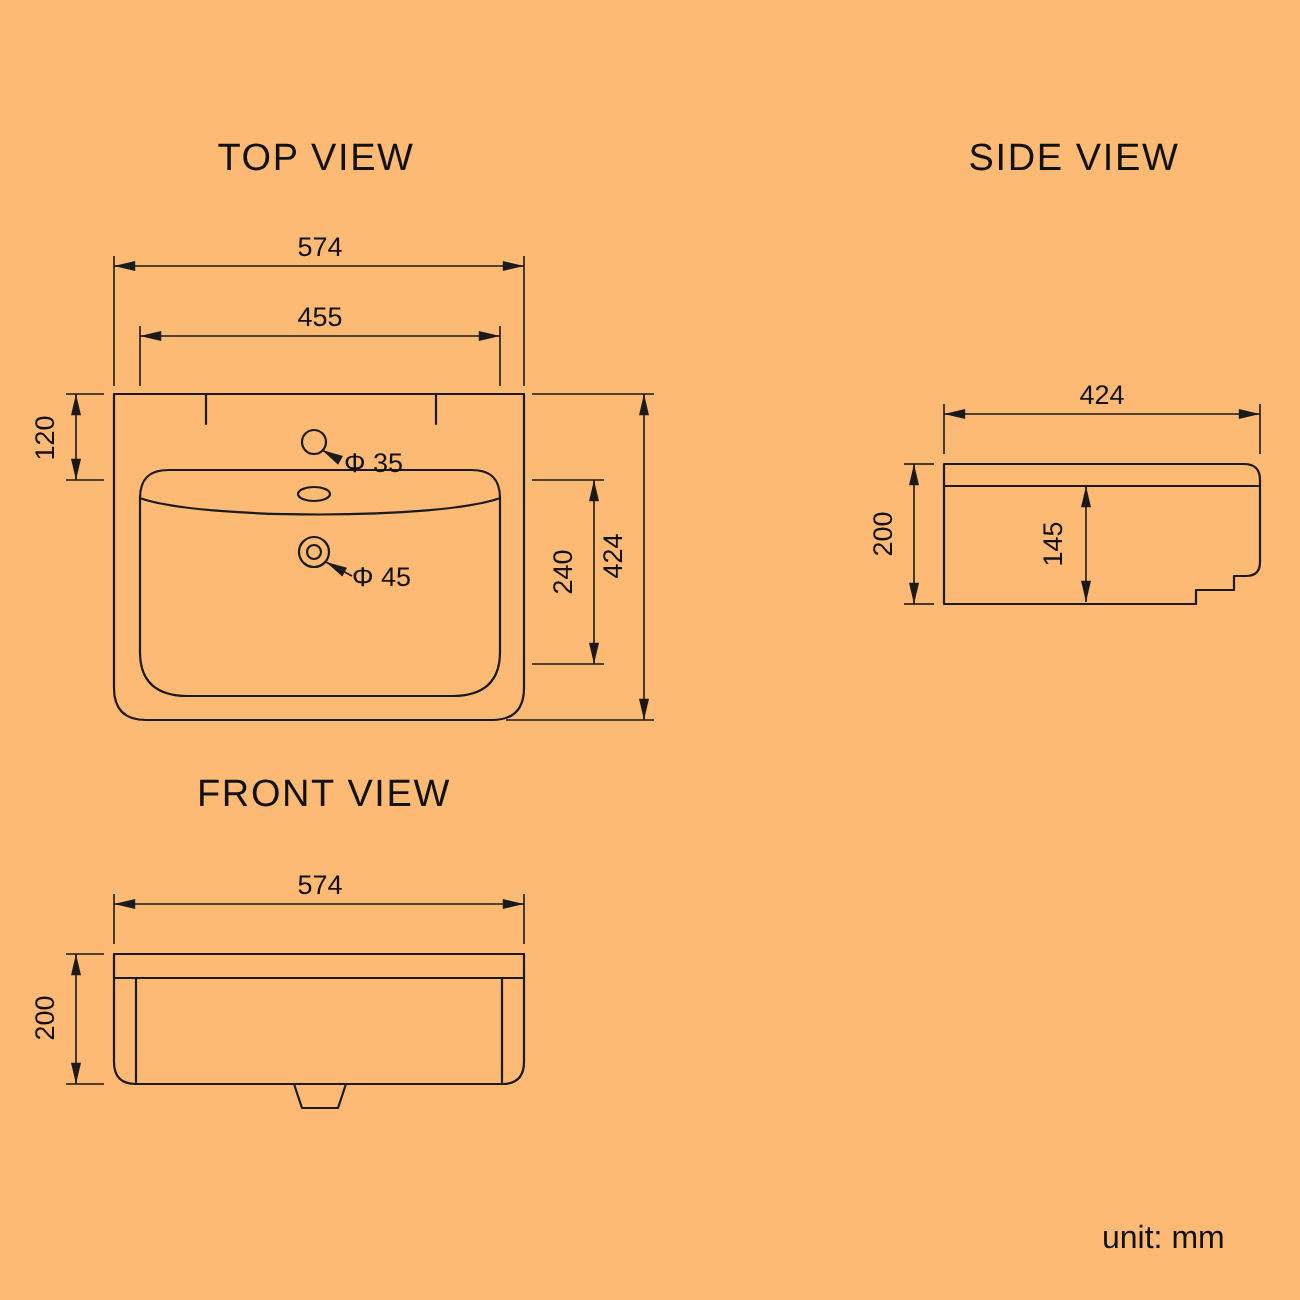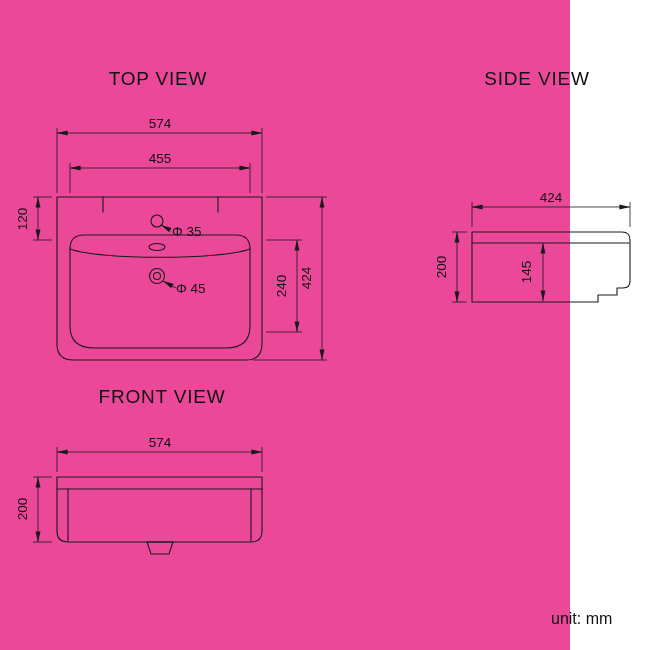--- a/index.html
+++ b/index.html
@@ -1,20 +1,20 @@
 <!DOCTYPE html>
 <html><head>
 <meta charset="utf-8">
 <style>
   html, body { margin: 0; padding: 0; background: #ffffff; }
   .canvas {
     position: relative;
-    width: 570px;
+    width: 650px;
     height: 650px;
-    background: #ec4899;
+    background: #fdba74;
     font-family: "Liberation Sans", sans-serif;
   }
   svg { display: block; }
   .obj   { stroke: #1a1a1a; stroke-width: 1.1; fill: none; stroke-linejoin: round; stroke-linecap: round; }
   .dim   { stroke: #1a1a1a; stroke-width: 0.8; fill: none; }
   .ldr   { stroke: #1a1a1a; stroke-width: 0.9; fill: none; }
   text   { fill: #111111; }
   .title  { font-size: 19px; font-weight: 500; letter-spacing: 0.8px; font-family: "Liberation Sans", sans-serif; }
   .dimtxt { font-size: 13.5px; font-family: "Liberation Sans", sans-serif; }
   .unit   { font-size: 16px; font-family: "Liberation Sans", sans-serif; }

